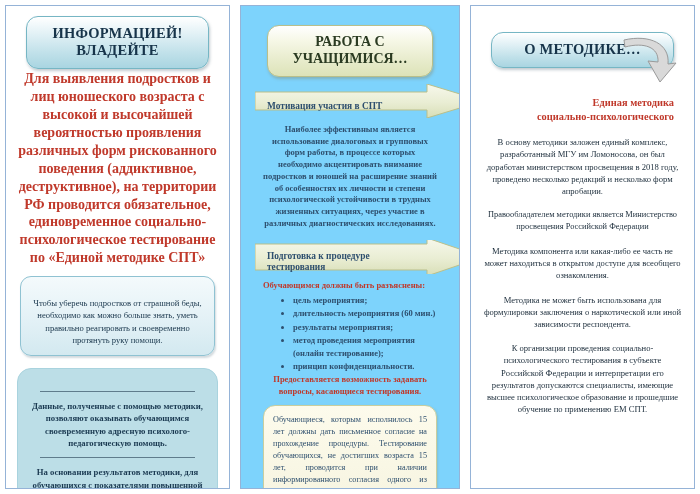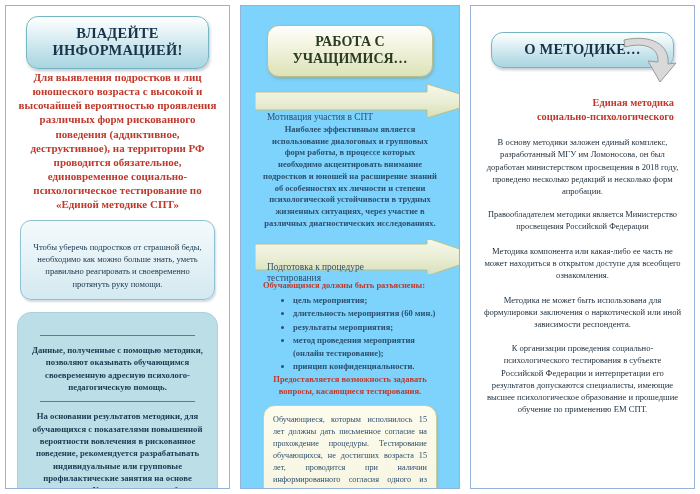--- a/index.html
+++ b/index.html
@@ -56,21 +56,21 @@
   .lead-red {
     text-align: center;
     color: #c0392b;
     font-weight: bold;
     font-size: 10.5px;
     margin: 9px 2px 1px 2px;
   }
   .lead-body {
     text-align: center;
     color: #c0392b;
-    font-size: 11px;
+    font-size: 14px;
     line-height: 1.28;
     margin: 1px 3px 0 3px;
     font-weight: bold;
   }
 
   .soft-box {
     margin: 9px 8px 0 8px;
     border-radius: 11px;
     border: 1px solid #8fc2d2;
     background: linear-gradient(to bottom, #f4fafc 0%, #e3f1f6 55%, #d3e9f0 100%);
@@ -134,24 +134,24 @@
     margin: 7px 0 0 0;
     height: 34px;
   }
   .arrow-band .arrow {
     position: absolute;
     left: -2px; top: 0;
     width: 250px; height: 34px;
   }
   .arrow-band .lbl {
     position: absolute;
-    left: 10px; top: 17px;
+    left: 10px; top: 6px;
     height: 34px;
     display: flex; align-items: center;
-    font-weight: normal;
+    font-weight: bold;
     font-size: 9.4px;
     color: #2e4f6e;
     line-height: 1.25;
     width: 150px;
   }
   .arrow-band.two .lbl { font-size: 9.4px; }
 
   .mid-body-blue {
     text-align: center;
     color: #2e4f6e;
@@ -222,22 +222,22 @@
 </style>
 </head>
 <body>
 
 <div class="brochure">
 
   <div class="panel panel-left">
     <div class="panel-inner">
 
       <div class="title-box-blue">
+        <div class="t">ИНФОРМАЦИЕЙ!</div>
         <div class="t">ВЛАДЕЙТЕ</div>
-        <div class="t">ИНФОРМАЦИЕЙ!</div>
       </div>
 
       <div class="lead-body">Для выявления подростков и лиц юношеского возраста с высокой и высочайшей вероятностью проявления различных форм рискованного поведения (аддиктивное, деструктивное), на территории РФ проводится обязательное, единовременное социально-психологическое тестирование по «Единой методике СПТ»</div>
 
       <div class="soft-box">Чтобы уберечь подростков от страшной беды, необходимо как можно больше знать, уметь правильно реагировать и своевременно протянуть руку помощи.</div>
 
       <div class="results-box">
         <div class="rule"></div>
         <div class="blk">Данные, полученные с помощью методики, позволяют оказывать обучающимся своевременную адресную психолого-педагогическую помощь.</div>
         <div class="rule"></div>

